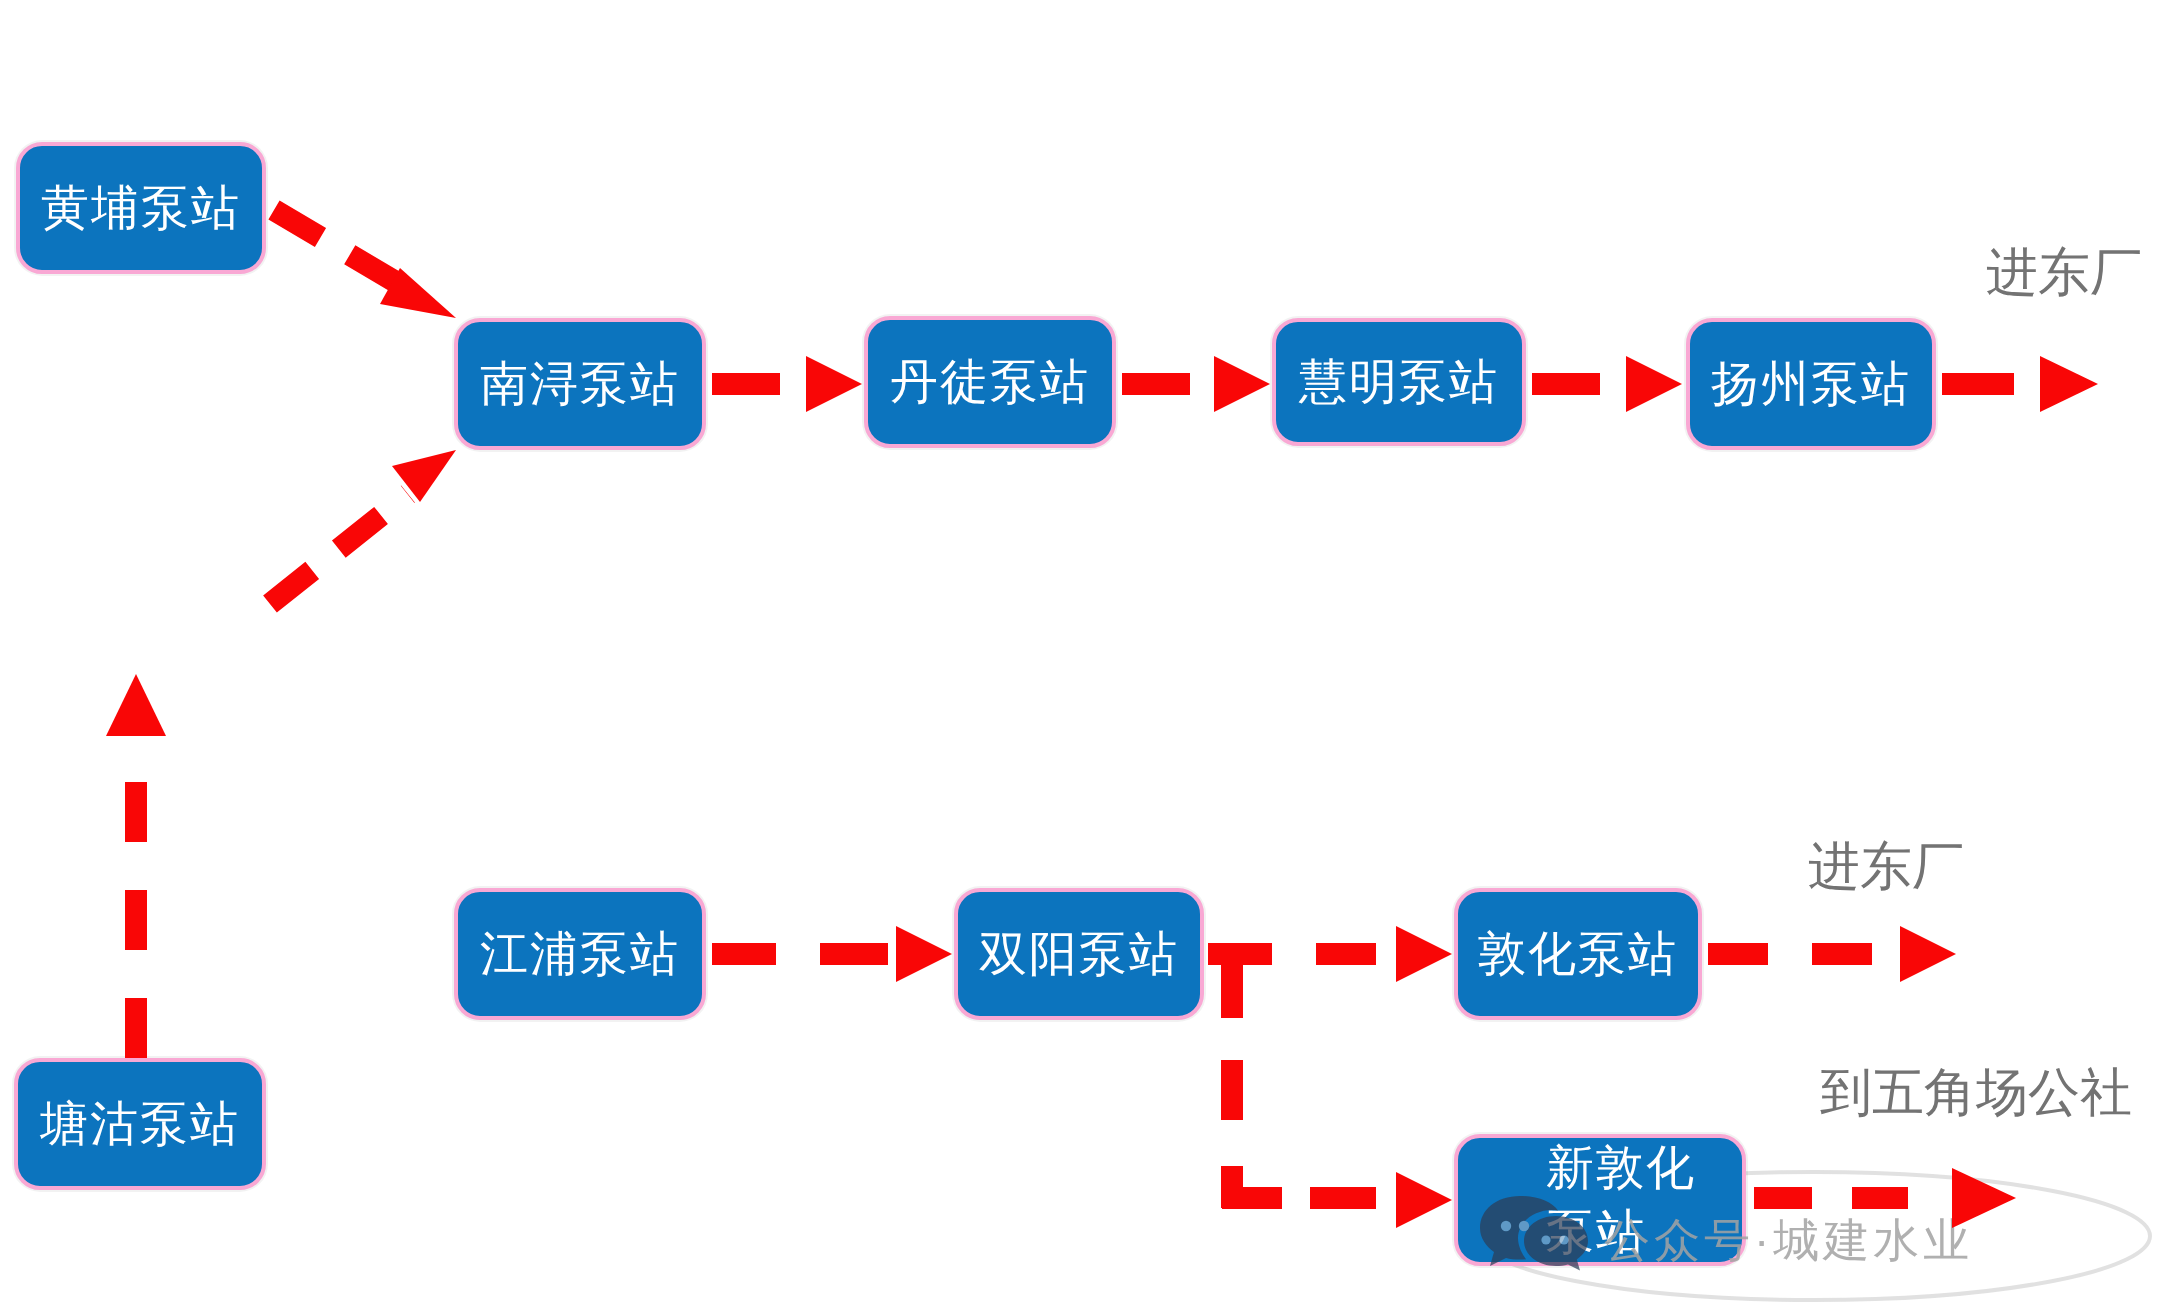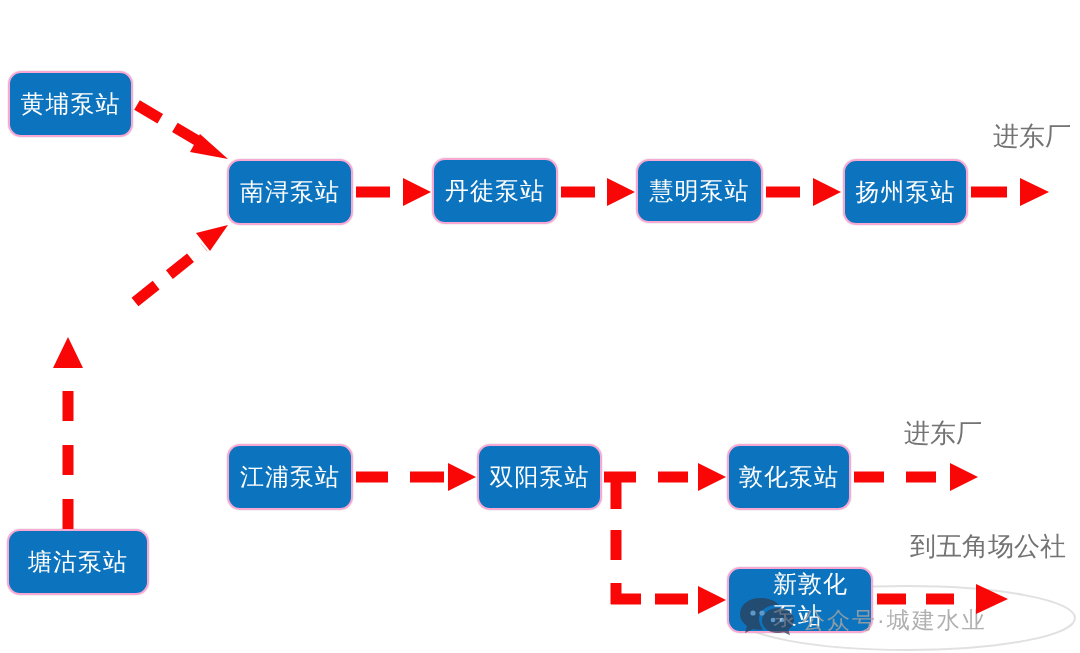--- a/index.html
+++ b/index.html
@@ -62,21 +62,21 @@
 
 <div id="canvas">
 
   <svg id="wm-ellipse" viewBox="0 0 345 70">
     <ellipse cx="172" cy="35" rx="168" ry="32" fill="none" stroke="#c9c9c9" stroke-width="2"></ellipse>
   </svg>
 
   <div class="node" style="left:8px;top:71px;width:125px;height:66px;">黄埔泵站</div>
 
 
-  <div class="node" style="left:7px;top:529px;width:142px;height:66px;">塘沽泵站</div>
+  <div class="node" style="left:7px;top:529px;width:126px;height:66px;">塘沽泵站</div>
 
   <div class="node" style="left:227px;top:159px;width:126px;height:66px;">南浔泵站</div>
 
   <div class="node" style="left:432px;top:158px;width:126px;height:66px;">丹徒泵站</div>
 
   <div class="node" style="left:636px;top:159px;width:127px;height:64px;">慧明泵站</div>
 
   <div class="node" style="left:843px;top:159px;width:125px;height:66px;">扬州泵站</div>
 
   <div class="node" style="left:227px;top:444px;width:126px;height:66px;">江浦泵站</div>

